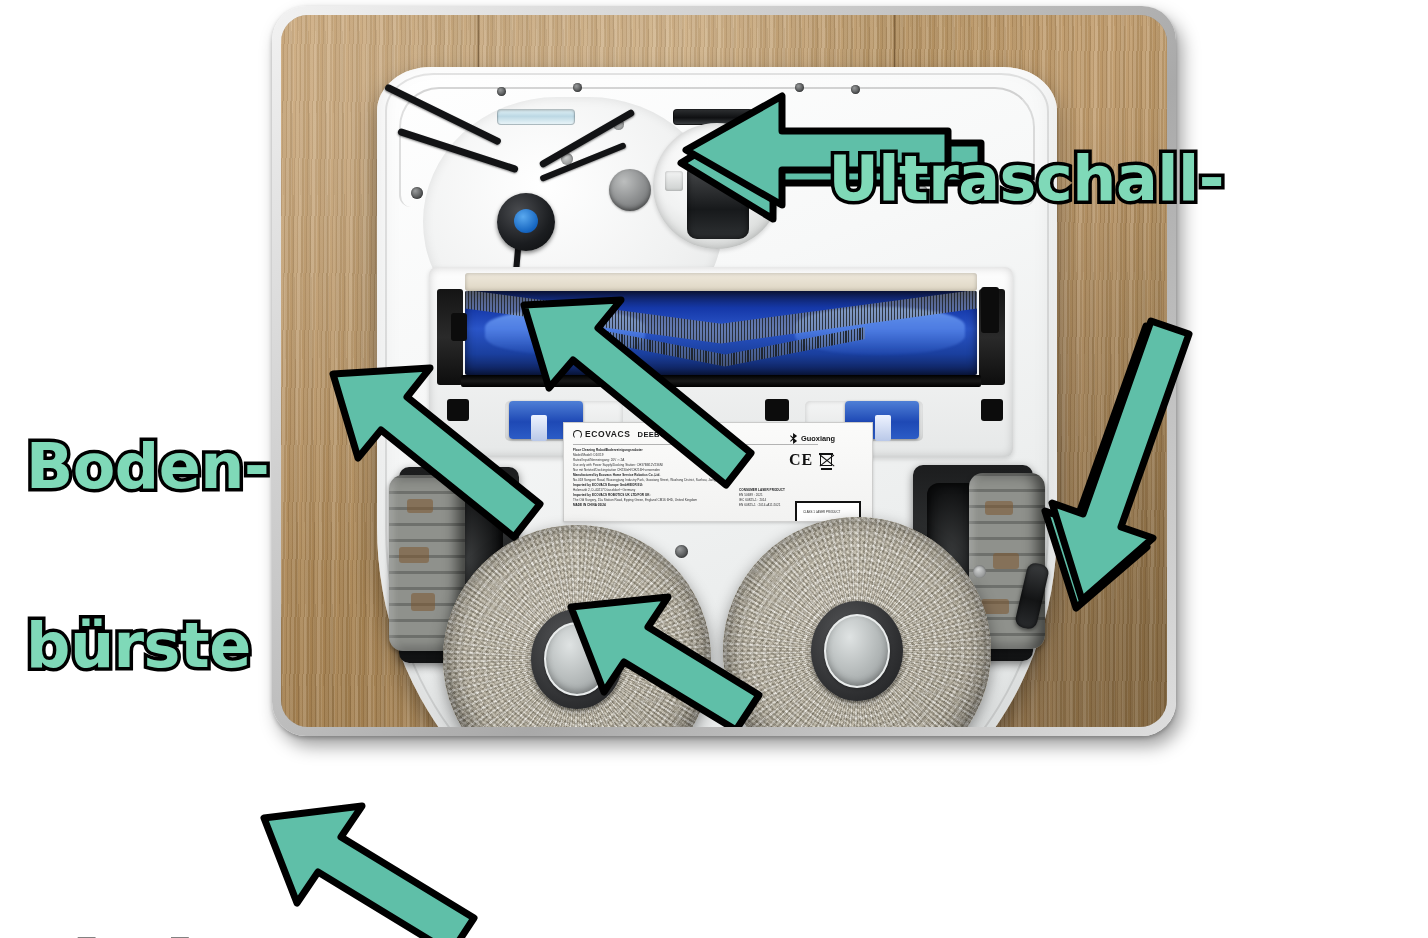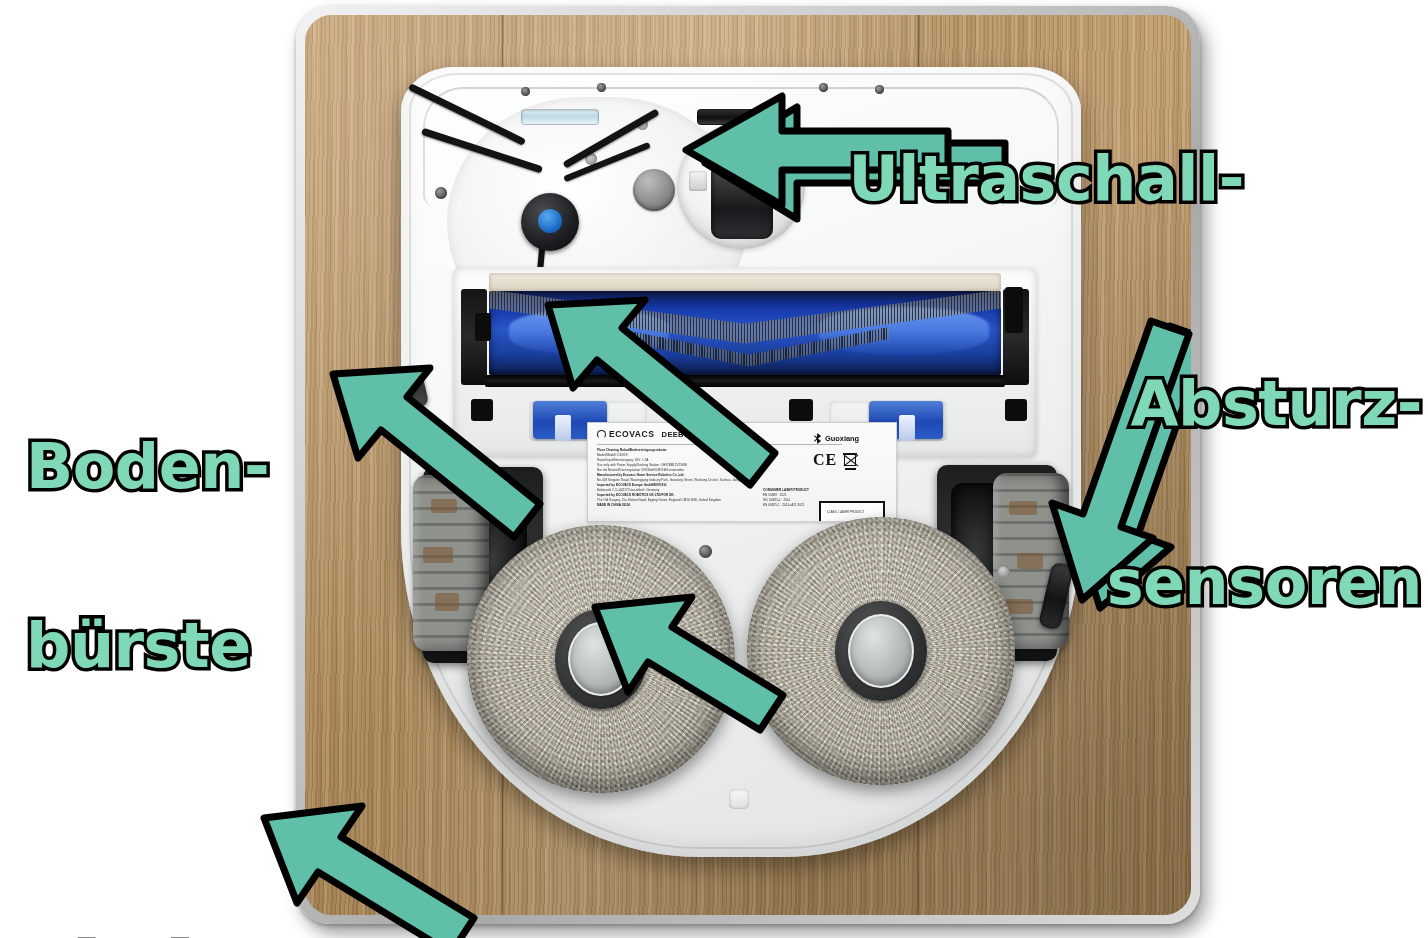--- a/index.html
+++ b/index.html
@@ -7,22 +7,22 @@
     width: 1428px; height: 938px;
     background: #ffffff;
     font-family: "Liberation Sans", sans-serif;
     overflow: hidden;
   }
   #stage { position: relative; width: 1428px; height: 938px; background: #fff; }
 
   
   .photo-frame {
     position: absolute;
-    left: 296px; top: 6px;
-    width: 904px; height: 918px;
+    left: 272px; top: 6px;
+    width: 904px; height: 730px;
     border-radius: 34px;
     background: linear-gradient(135deg,#f2f2f2 0%,#c9c9c9 35%,#a9a9a9 60%,#dedede 100%);
     padding: 9px;
     box-shadow: 6px 10px 18px rgba(0,0,0,.38), 0 2px 4px rgba(0,0,0,.25);
   }
   .photo {
     position: relative;
     width: 100%; height: 100%;
     border-radius: 27px;
     overflow: hidden;
@@ -507,28 +507,24 @@
     </div>
   </div>
 
   <svg class="overlay" viewBox="0 0 1428 938" style="position:absolute;inset:0;">
     <path fill="#5FBFA8" stroke="#000" stroke-width="7" stroke-linejoin="round" d="M 686 150 L 782 96 L 782 131 L 948 131 L 948 170 L 782 170 L 782 205 Z"></path>
     <path fill="#5FBFA8" stroke="#000" stroke-width="7" stroke-linejoin="round" d="M 1082 600 L 1052 503 L 1083 514 L 1151 321 L 1189 334 L 1121 527 L 1153 538 Z"></path>
     <path fill="#5FBFA8" stroke="#000" stroke-width="7" stroke-linejoin="round" d="M 333 374 L 430 368 L 407 397 L 540 504 L 514 537 L 381 430 L 358 458 Z"></path>
     <path fill="#5FBFA8" stroke="#000" stroke-width="7" stroke-linejoin="round" d="M 264 818 L 362 806 L 341 837 L 474 918 L 451 953 L 318 872 L 297 903 Z"></path>
   </svg>
 
-  <div class="anno r" style="right:184px;top:30px;">
+  <div class="anno r" style="right:204px;top:30px;">
     <div>Ultraschall-</div>
   </div>
 
-  <div class="anno r" style="right:6px;top:255px;">
-    <div>Absturz-</div>
-    <div>sensoren</div>
-  </div>
 
   <div class="anno" style="left:26px;top:318px;">
     <div>Boden-</div>
     <div>bürste</div>
   </div>
 
   <div class="anno" style="left:8px;top:818px;">
     <div>Wischmopps</div>
   </div>
 

